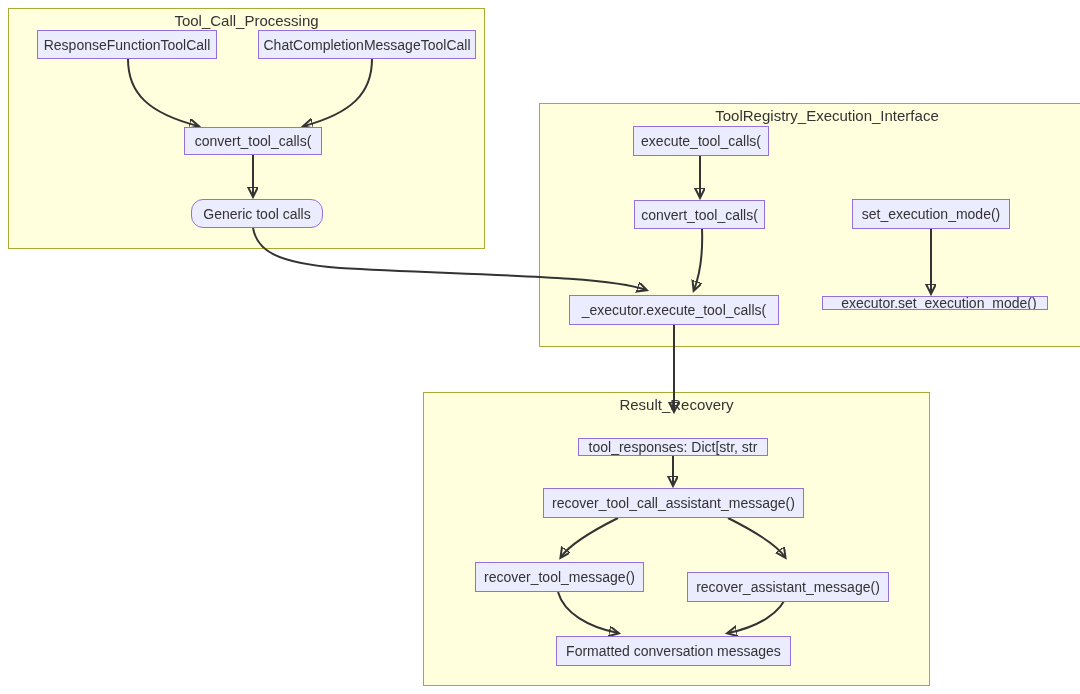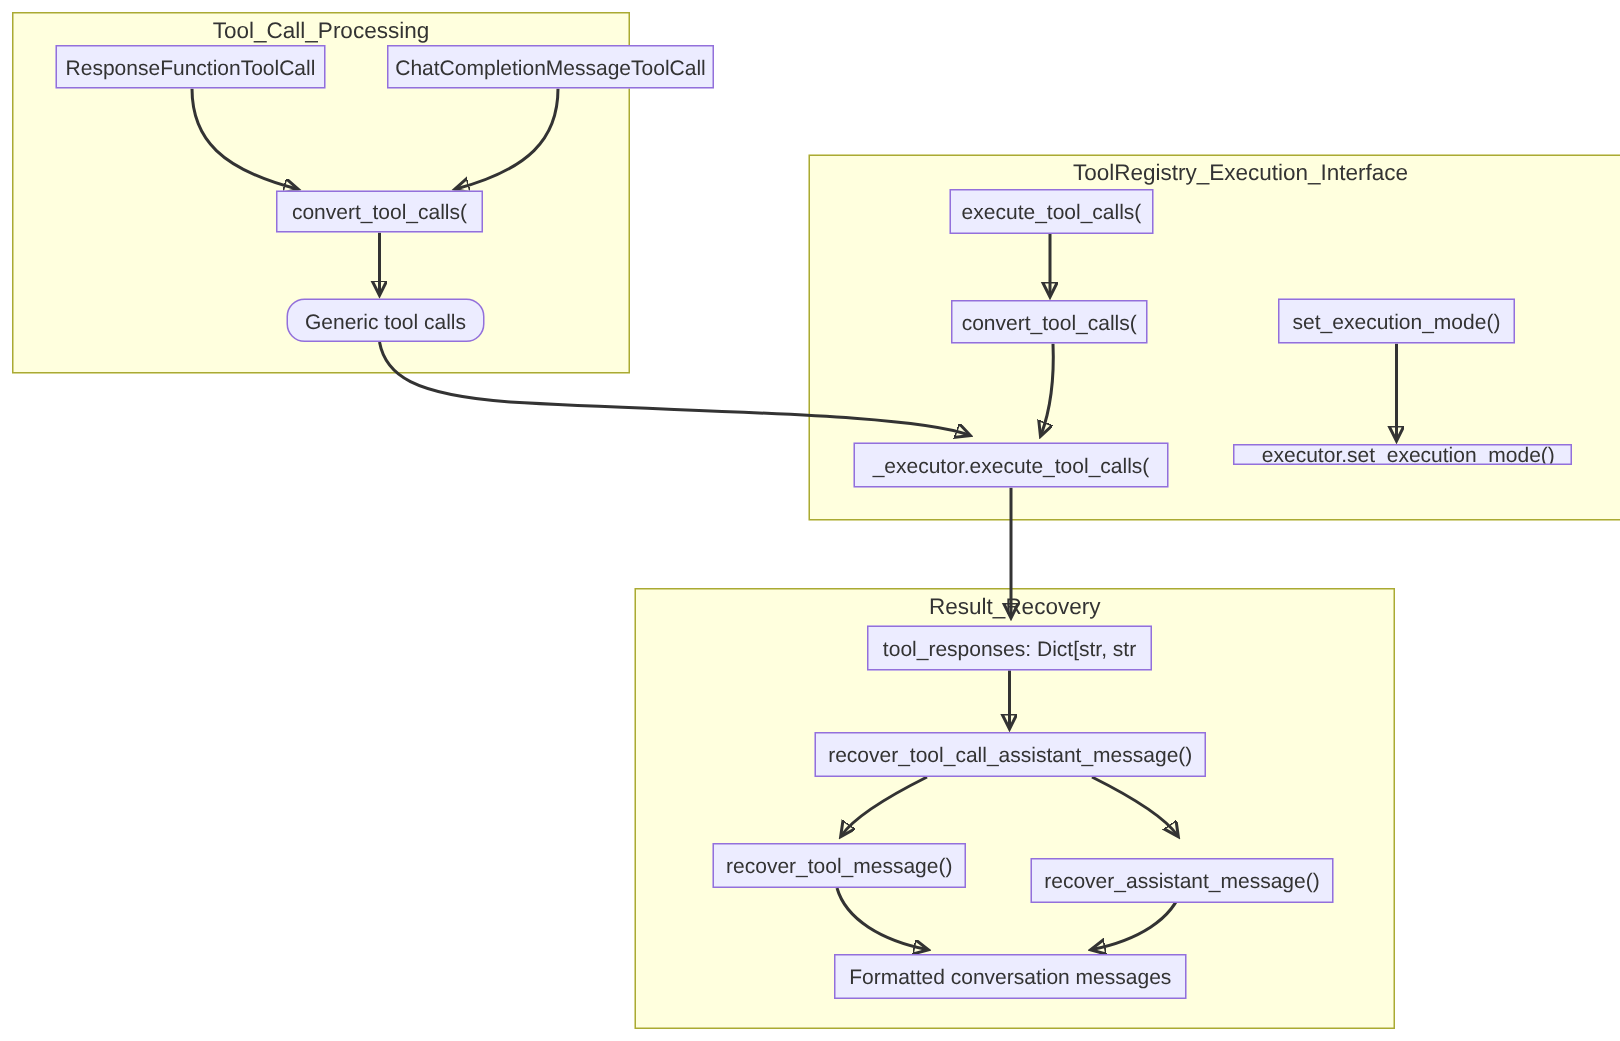--- a/index.html
+++ b/index.html
@@ -48,34 +48,34 @@
     font-size:14px;
     display:flex;
     align-items:center;
     justify-content:center;
     white-space:nowrap;
     overflow:hidden;
     padding:0 2px;
     z-index:10;
   }
   
-  .s1 { left:8px;   top:8px;   width:412px; height:241px; }
+  .s1 { left:8px;   top:8px;   width:477px; height:241px; }
   .s2 { left:539px; top:103px; width:576px; height:244px; }
   .s3 { left:423px; top:392px; width:507px; height:294px; }
   
   .n-rftc        { left:37px;  top:30px;  width:180px; height:29px; }
   .n-ccmtc       { left:258px; top:30px;  width:218px; height:29px; }
   .n-convert1    { left:184px; top:127px; width:138px; height:28px; }
   .n-generic     { left:191px; top:199px; width:132px; height:29px;border-radius:12px; }
   .n-exec        { left:633px; top:126px; width:136px; height:30px; }
   .n-convert2    { left:634px; top:200px; width:131px; height:29px; }
   .n-setmode     { left:852px; top:199px; width:158px; height:30px; }
   .n-execfull    { left:569px; top:295px; width:210px; height:30px; }
   .n-setmodefull { left:822px; top:296px; width:226px; height:14px; }
-  .n-toolresp    { left:578px; top:417px; width:190px; height:30px; }
+  .n-toolresp    { left:578px; top:438px; width:190px; height:18px; }
   .n-rtcam       { left:543px; top:488px; width:261px; height:30px; }
   .n-rtm         { left:475px; top:562px; width:169px; height:30px; }
   .n-ram         { left:687px; top:562px; width:202px; height:30px;margin-top:10px; }
   .n-formatted   { left:556px; top:636px; width:235px; height:30px; }
 </style>
 </head>
 <body style="background: rgb(255, 255, 255);">
 
 <div class="subgraph s1">
   <div class="sg-title">Tool_Call_Processing</div>

